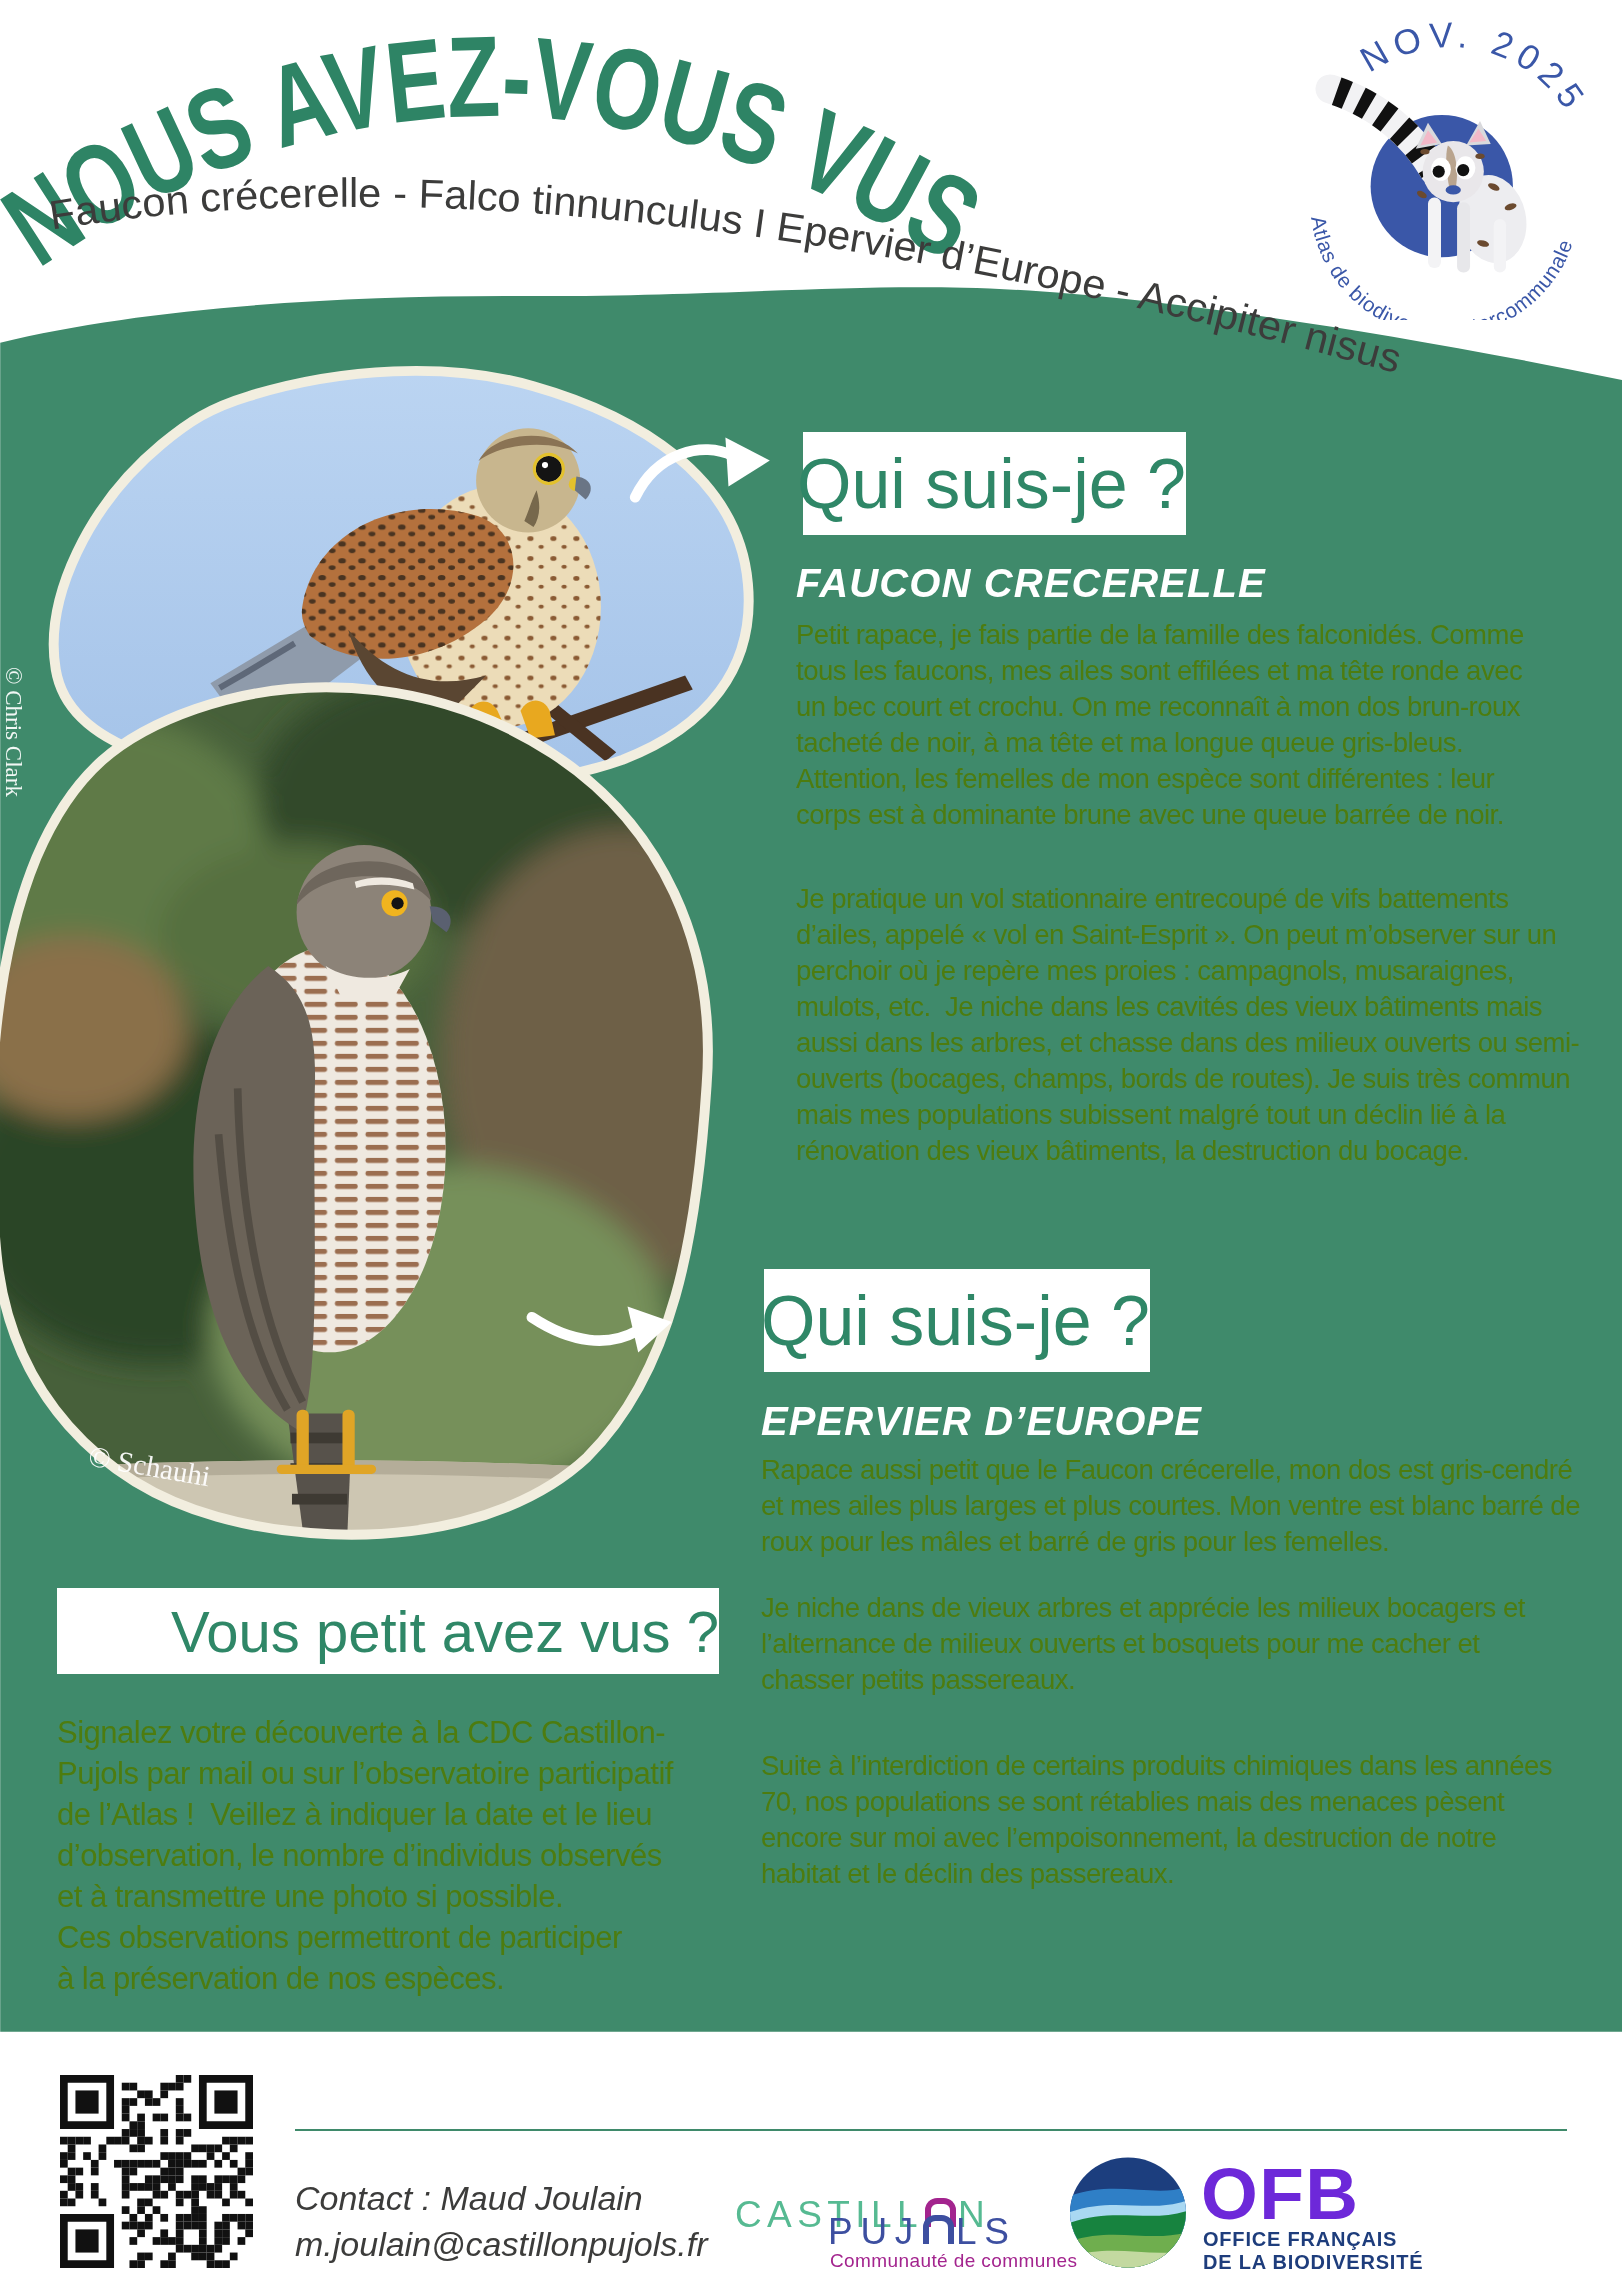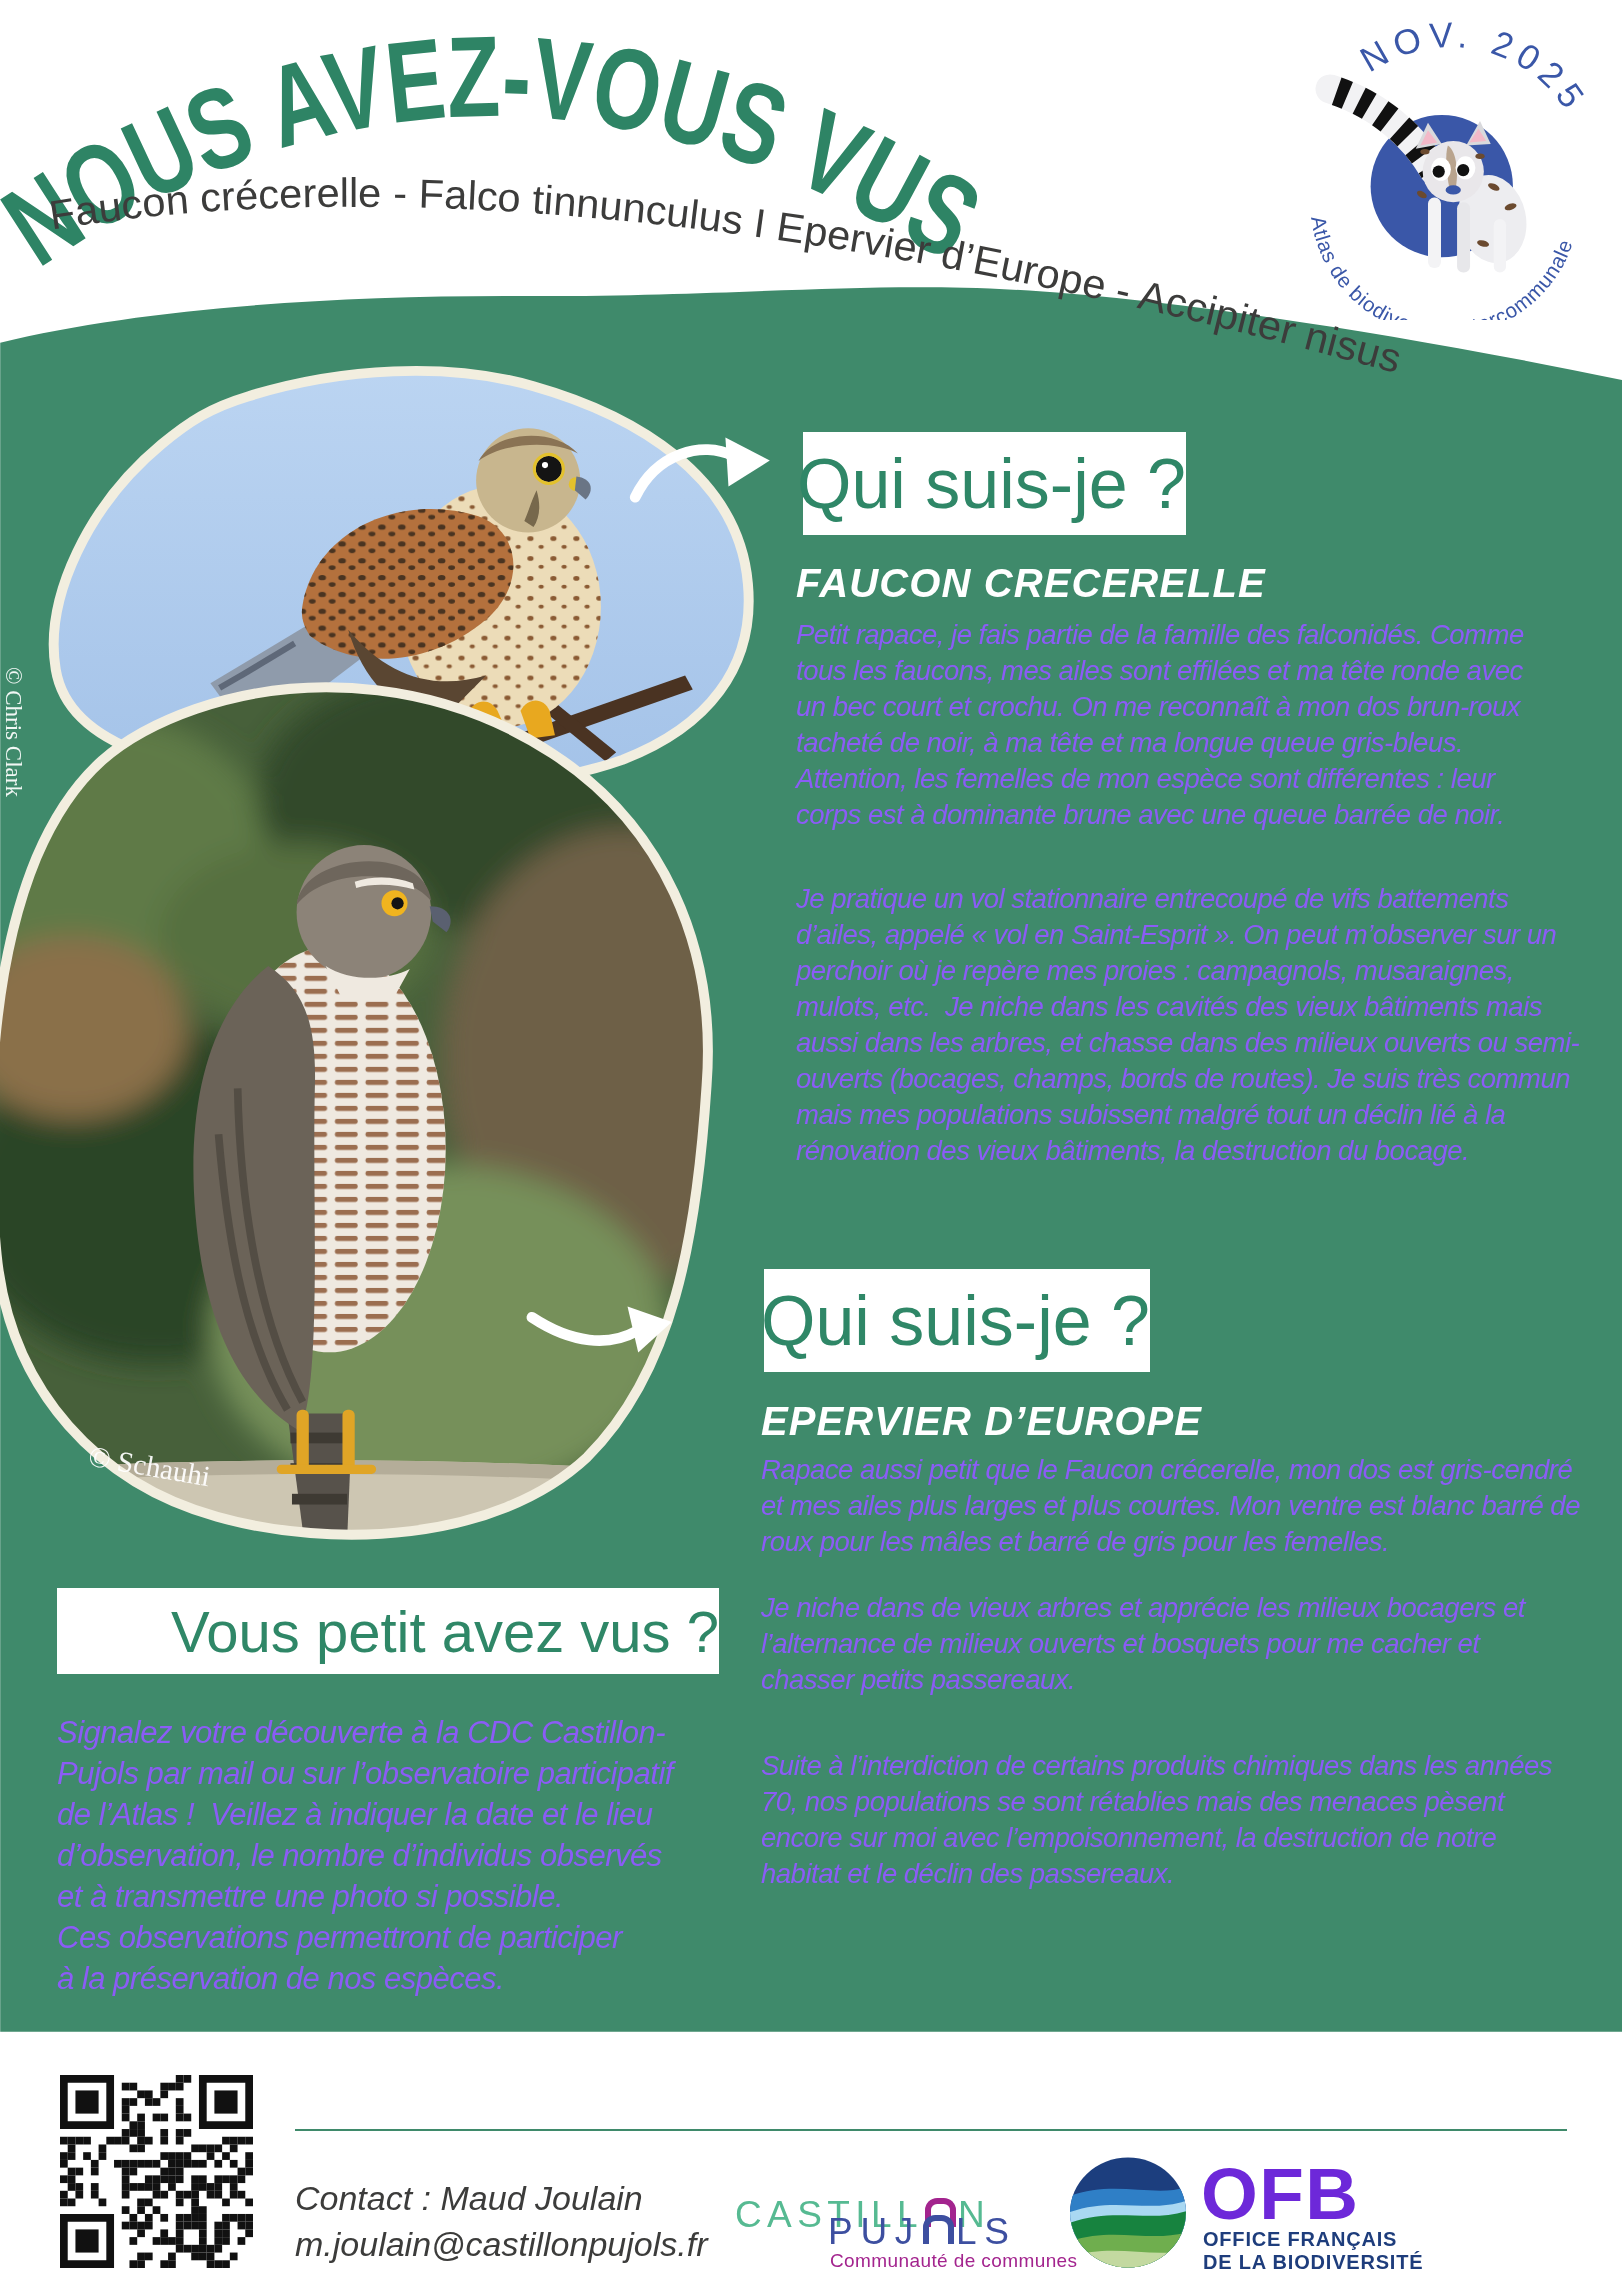--- a/index.html
+++ b/index.html
@@ -8,21 +8,21 @@
   .abs{position:absolute;}
   svg{display:block;}
   
   .hbox{position:absolute;background:#fff;display:flex;align-items:center;
         color:#2F8767;font-weight:400;justify-content:flex-end;}
   .hbox span{padding-left:23px;white-space:nowrap;}
   
   .species{position:absolute;color:#fff;font-style:italic;font-weight:700;
            letter-spacing:1.1px;white-space:nowrap;}
   
-  .para{position:absolute;color:#8b5cf6;font-style:italic;font-weight:400;
+  .para{position:absolute;color:#4d7c0f;font-weight:400;
         white-space:pre;letter-spacing:-0.5px;}
   .rcol{font-size:27.5px;line-height:36px;}
   .lcol{font-size:31px;line-height:41px;}
   
   .credit{position:absolute;color:rgba(255,255,255,.93);
           font-family:"Liberation Serif",serif;white-space:nowrap;}
   .credit-v{transform-origin:0 0;transform:rotate(90deg);font-size:23px;}
   .credit-s{transform:rotate(10deg);font-size:29px;}
   
   .foot-text{position:absolute;color:#3C3C3B;font-style:italic;font-size:34px;white-space:nowrap;}

